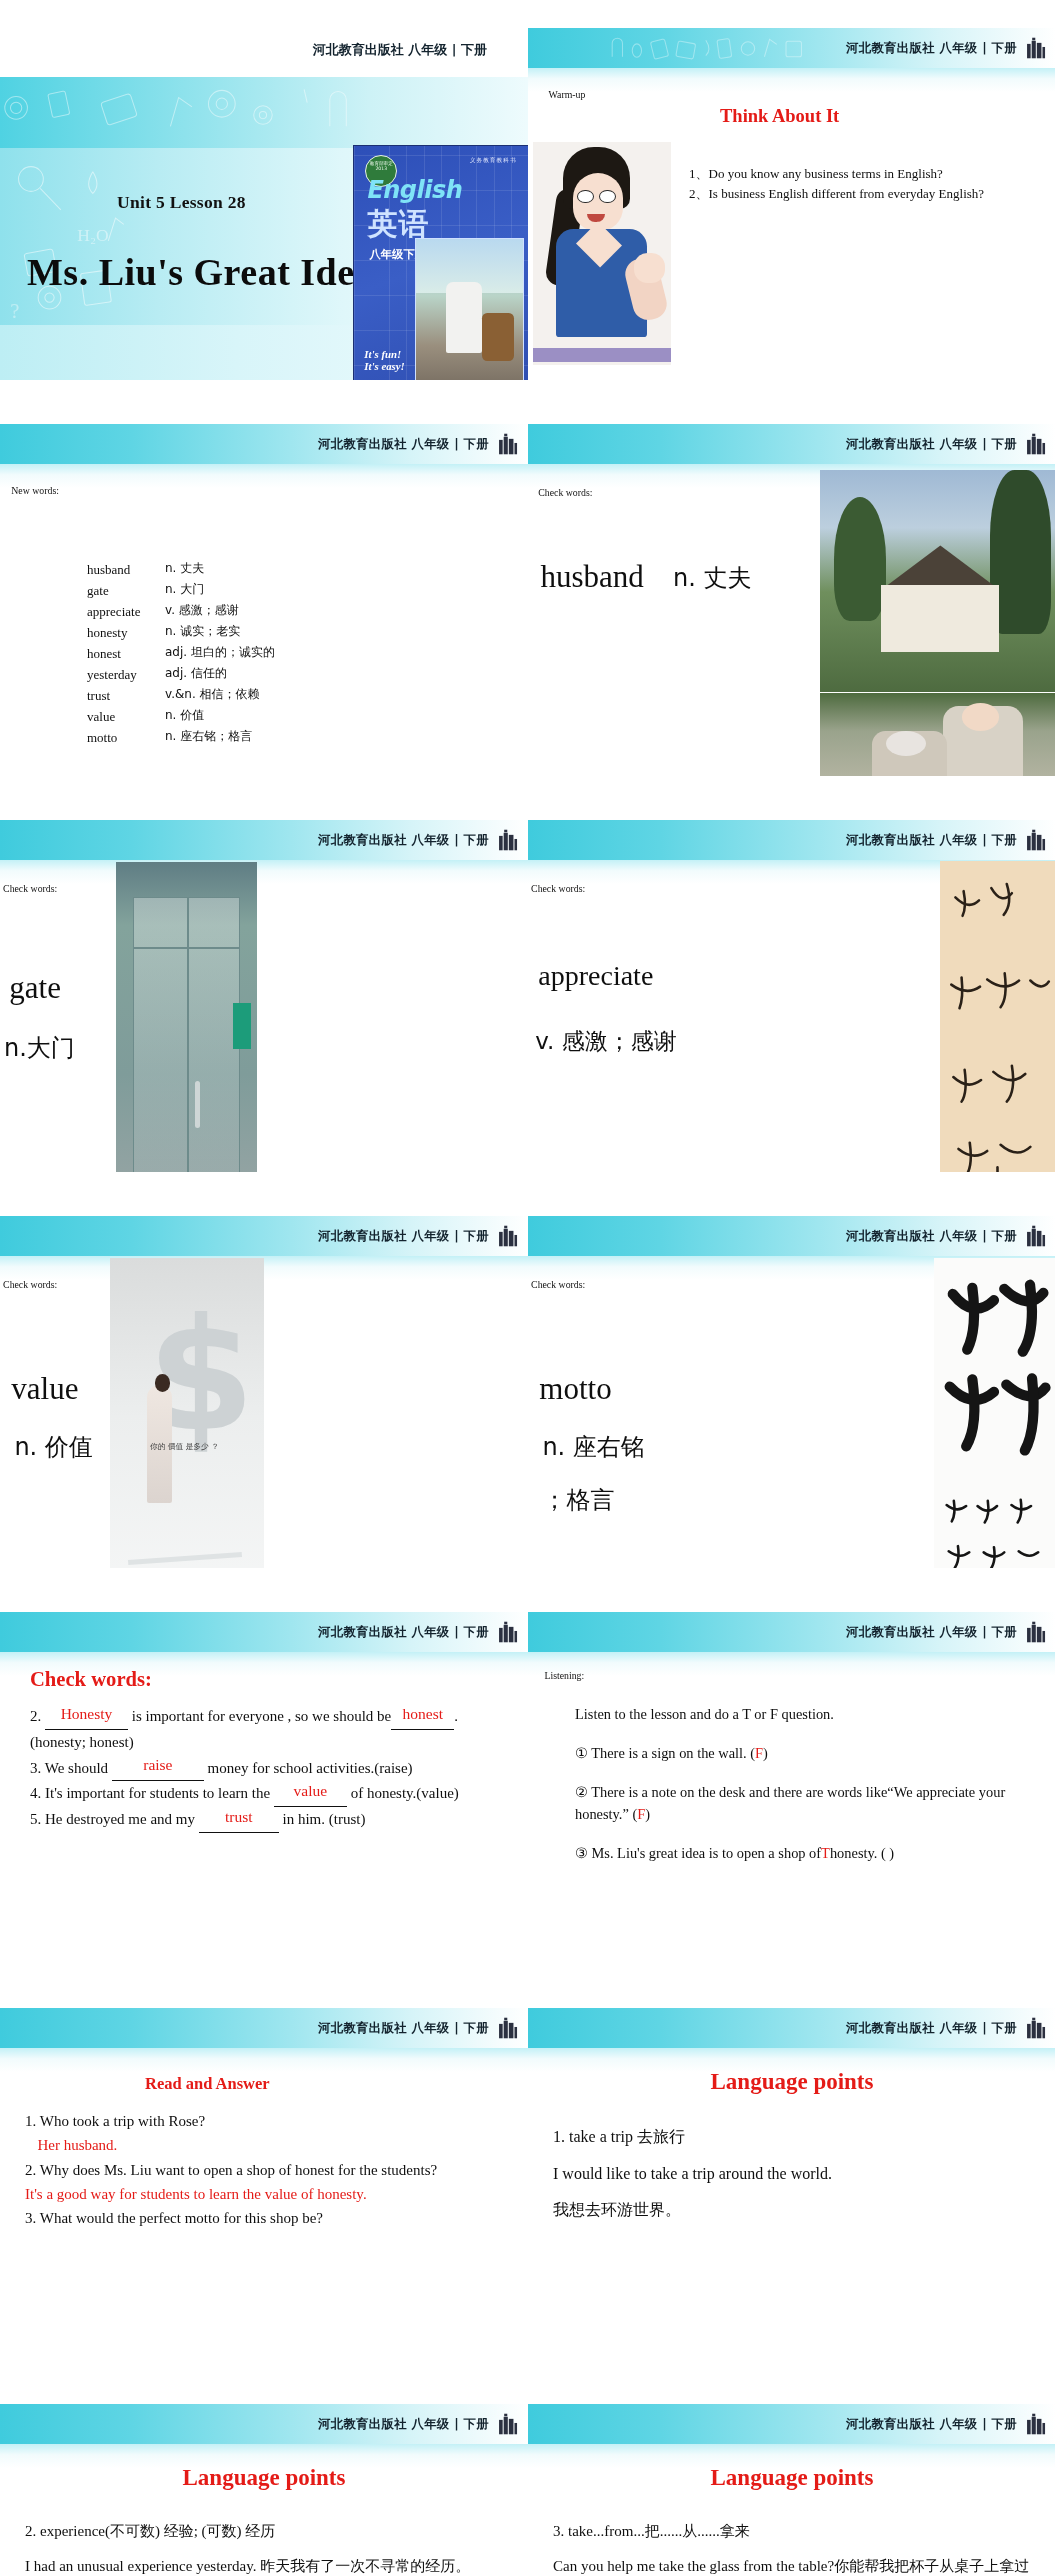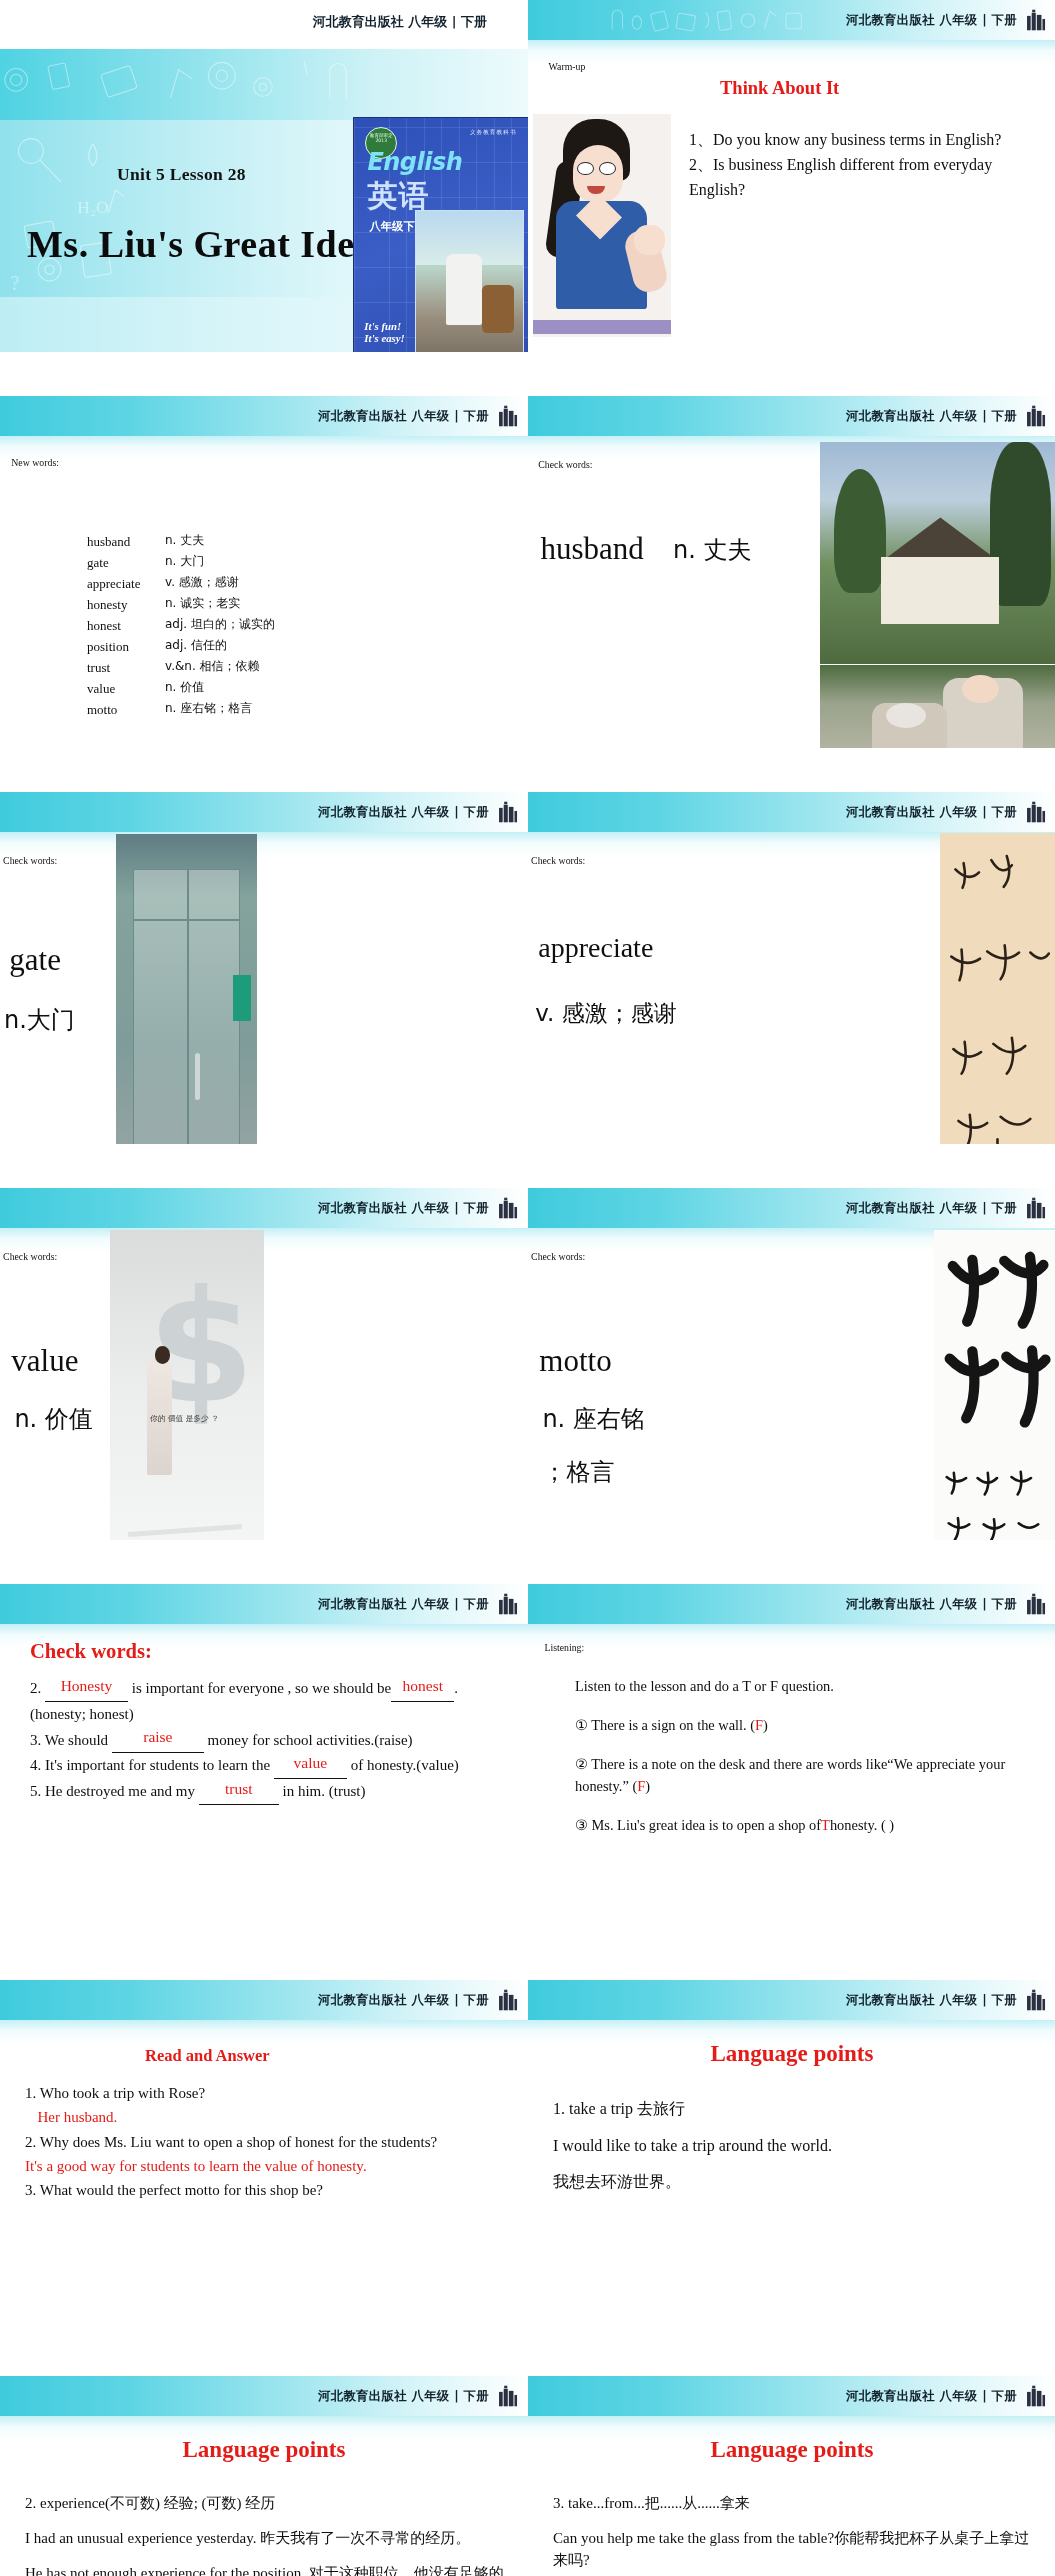--- a/index.html
+++ b/index.html
@@ -12,20 +12,21 @@
     width: 1055px; height: 3957px;
     display: grid;
     grid-template-columns: 528px 528px;
     grid-template-rows: repeat(10, 396px);
   }
   .slide {
     width: 528px; height: 352px;
     position: relative;
     overflow: hidden;
     background: #ffffff;
+    margin-top: 28px;
   }
 
   
   .hdr {
     position: absolute; left: 0; top: 0;
     width: 528px; height: 40px;
     background: linear-gradient(90deg, #3fcbdd 0%, #5fd5e4 25%, #9fe6ef 55%, #d6f4f8 78%, #ffffff 100%);
     overflow: hidden;
   }
   .hdr .doodles {
@@ -160,21 +161,21 @@
   .body {
     position: absolute;
     font-family: "Liberation Serif", serif;
     color: #0f0f0f;
   }
   .cn { font-family: "DejaVu Sans", "Liberation Sans", sans-serif; }
   .red { color: #e41b17; }
 
   
   .wu-title { left: 192px; top: 78px; font-size: 18.5px; }
-  .wu-q { left: 161px; top: 128px; width: 355px; font-size: 16px; line-height: 1.55; }
+  .wu-q { left: 161px; top: 136px; width: 355px; font-size: 13px; line-height: 1.55; }
   .wu-img {
     position: absolute; left: 5.2px; top: 114px; width: 138px; height: 223px;
     background: #f4f1ee; overflow: hidden;
   }
   .wu-img .hair { position:absolute; left:30px; top:5.2px; width:67px; height:62px;
     background:#1d1813; border-radius:31px 31px 10.3px 10.3px; }
   .wu-img .pony { position:absolute; left:17.5px; top:46px; width:27px; height:98px;
     background:#1d1813; border-radius:13.4px; transform: rotate(8deg); }
   .wu-img .face { position:absolute; left:40px; top:31px; width:50px; height:58px;
     background:#f7dfd0; border-radius:25px 25px 23px 23px; }
@@ -468,21 +469,21 @@
         </div>
       <div class="nw-row">
           <span class="nw-w">honesty</span>
           <span class="nw-d cn">n. 诚实；老实</span>
         </div>
       <div class="nw-row">
           <span class="nw-w">honest</span>
           <span class="nw-d cn">adj. 坦白的；诚实的</span>
         </div>
       <div class="nw-row">
-          <span class="nw-w">position</span>
+          <span class="nw-w">yesterday</span>
           <span class="nw-d cn">adj. 信任的</span>
         </div>
       <div class="nw-row">
           <span class="nw-w">trust</span>
           <span class="nw-d cn">v.&amp;n. 相信；依赖</span>
         </div>
       <div class="nw-row">
           <span class="nw-w">value</span>
           <span class="nw-d cn">n. 价值</span>
         </div>

